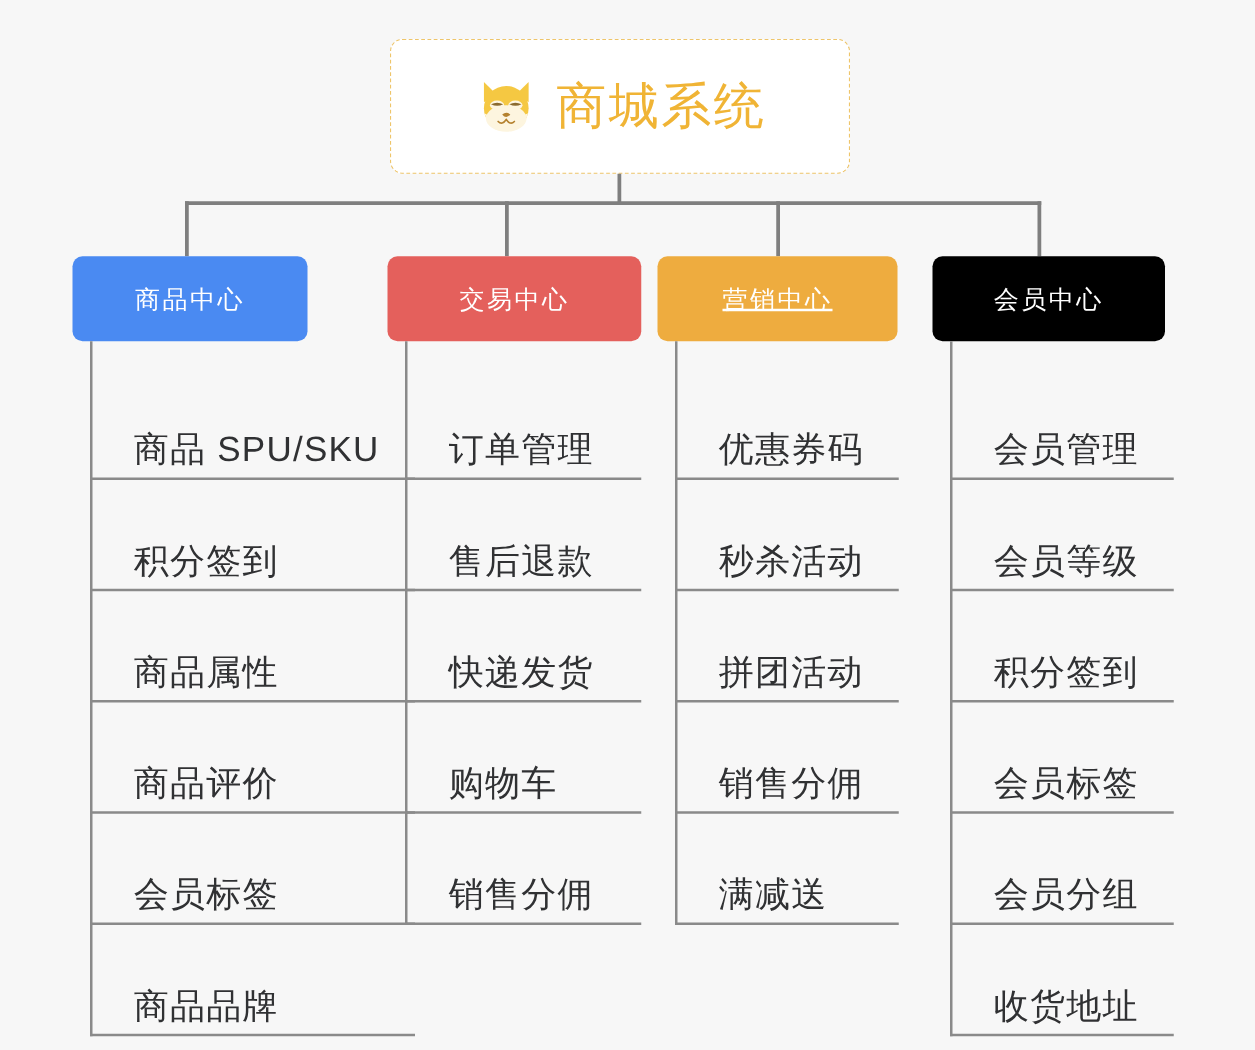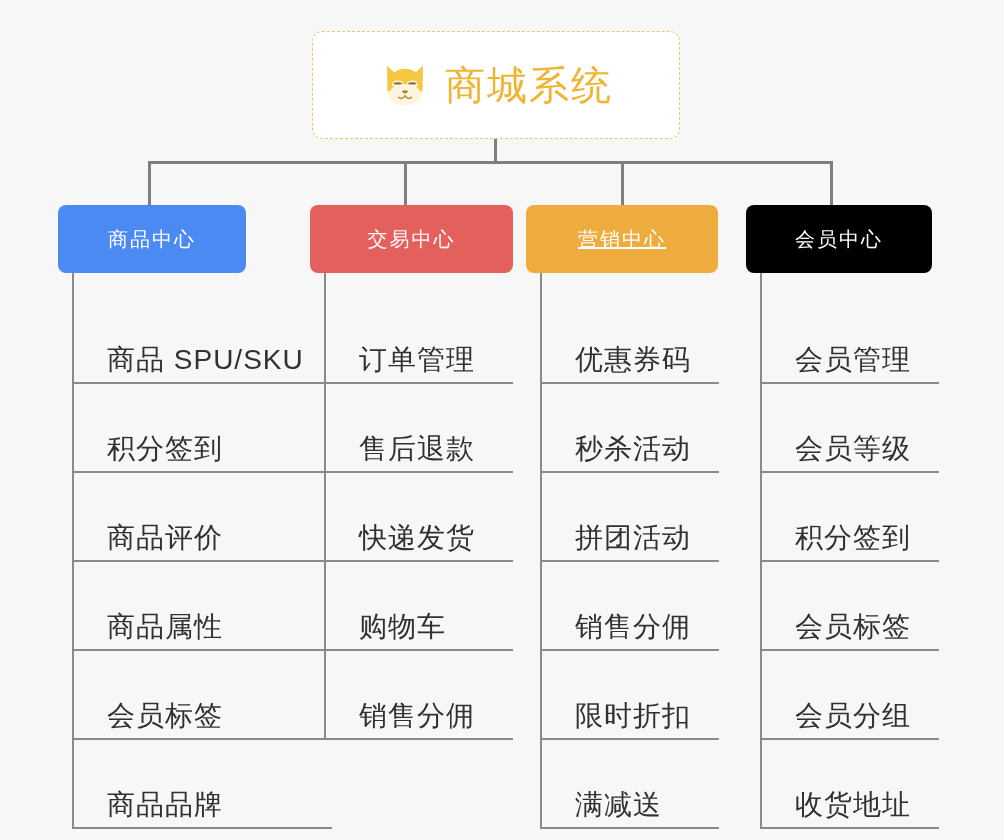--- a/index.html
+++ b/index.html
@@ -193,27 +193,27 @@
         </div>
       </div>
       <div class="leaf">
         <div class="leaf-box">
           <span class="leaf-label">积分签到</span>
           <span class="leaf-underline"></span>
         </div>
       </div>
       <div class="leaf">
         <div class="leaf-box">
+          <span class="leaf-label">商品属性</span>
+          <span class="leaf-underline"></span>
+        </div>
+      </div>
+      <div class="leaf">
+        <div class="leaf-box">
           <span class="leaf-label">商品评价</span>
-          <span class="leaf-underline"></span>
-        </div>
-      </div>
-      <div class="leaf">
-        <div class="leaf-box">
-          <span class="leaf-label">商品属性</span>
           <span class="leaf-underline"></span>
         </div>
       </div>
       <div class="leaf">
         <div class="leaf-box">
           <span class="leaf-label">会员标签</span>
           <span class="leaf-underline"></span>
         </div>
       </div>
       <div class="leaf">
@@ -285,26 +285,20 @@
         </div>
       </div>
       <div class="leaf">
         <div class="leaf-box">
           <span class="leaf-label">销售分佣</span>
           <span class="leaf-underline"></span>
         </div>
       </div>
       <div class="leaf">
         <div class="leaf-box">
-          <span class="leaf-label">限时折扣</span>
-          <span class="leaf-underline"></span>
-        </div>
-      </div>
-      <div class="leaf">
-        <div class="leaf-box">
           <span class="leaf-label">满减送</span>
           <span class="leaf-underline"></span>
         </div>
       </div>
     </div>
   </div>
 
   <div class="branch branch-4">
     <div class="branch-head" style="background: #000000;">会员中心</div>
     <div class="leaf-list">

